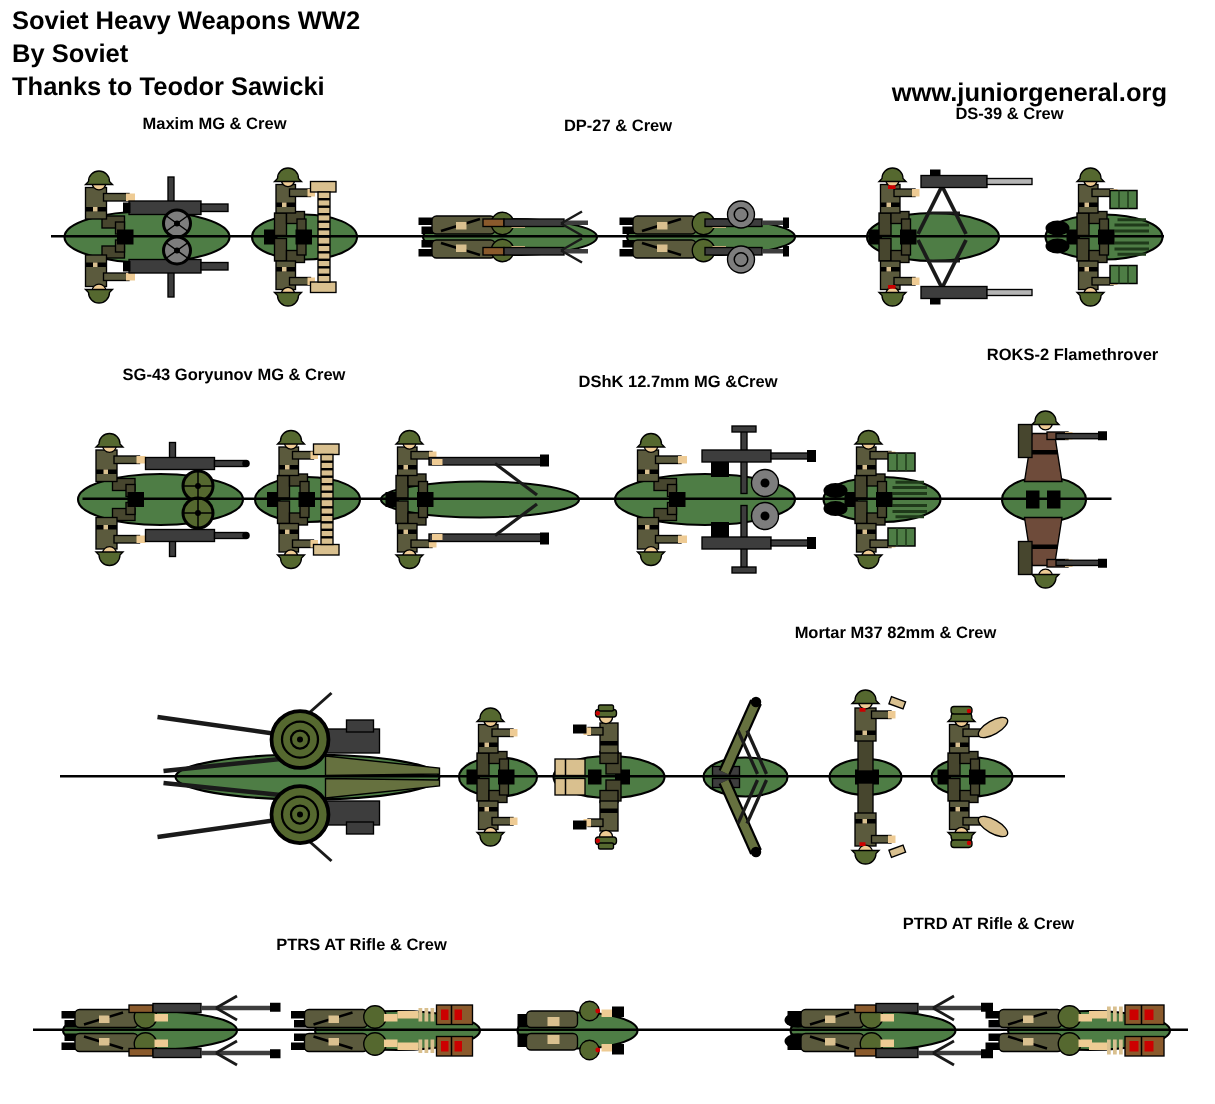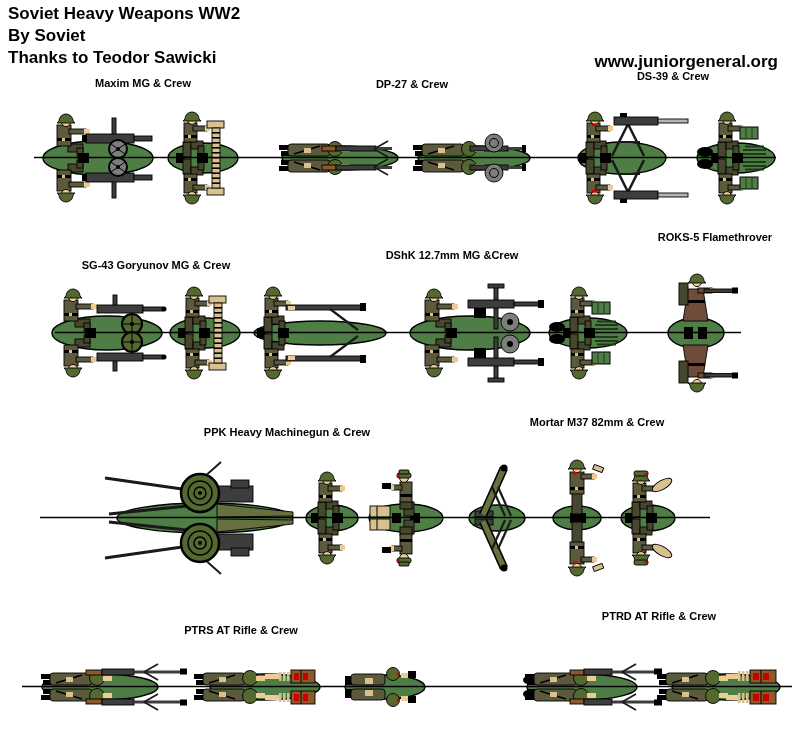--- a/index.html
+++ b/index.html
@@ -33,24 +33,23 @@
 <div id="page">
 
   <div class="title-line" style="top:4px">Soviet Heavy Weapons WW2</div>
   <div class="title-line" style="top:26px">By Soviet</div>
   <div class="title-line" style="top:48px">Thanks to Teodor Sawicki</div>
   <div id="site">www.juniorgeneral.org</div>
 
   <div class="sec-label" style="left:137px;top:77px">Maxim MG &amp; Crew</div>
   <div class="sec-label" style="left:406px;top:78px">DP-27 &amp; Crew</div>
   <div class="sec-label" style="left:667px;top:70px">DS-39 &amp; Crew</div>
-  <div class="sec-label" style="left:150px;top:259px">SG-43 Goryunov MG &amp; Crew</div>
+  <div class="sec-label" style="left:150px;top:244px">SG-43 Goryunov MG &amp; Crew</div>
   <div class="sec-label" style="left:446px;top:249px">DShK 12.7mm MG &amp;Crew</div>
-  <div class="sec-label" style="left:709px;top:231px">ROKS-5 Flamethrover</div>
-  <div class="sec-label" style="left:281px;top:426px">PPK Heavy Machinegun &amp; Crew</div>
+  <div class="sec-label" style="left:709px;top:231px">ROKS-2 Flamethrover</div>
   <div class="sec-label" style="left:591px;top:416px">Mortar M37 82mm &amp; Crew</div>
   <div class="sec-label" style="left:235px;top:624px">PTRS AT Rifle &amp; Crew</div>
   <div class="sec-label" style="left:653px;top:610px">PTRD AT Rifle &amp; Crew</div>
 
   <svg width="810" height="736" viewBox="0 0 810 736">
     <defs>
       <g id="g-seated">
         <rect class="f-unid ol" x="-4" y="-14" width="15" height="8"></rect>
         <rect class="f-unid ol" x="5" y="-10" width="6" height="8"></rect>
         <rect class="f-blk" x="6" y="-5" width="11" height="5"></rect>

